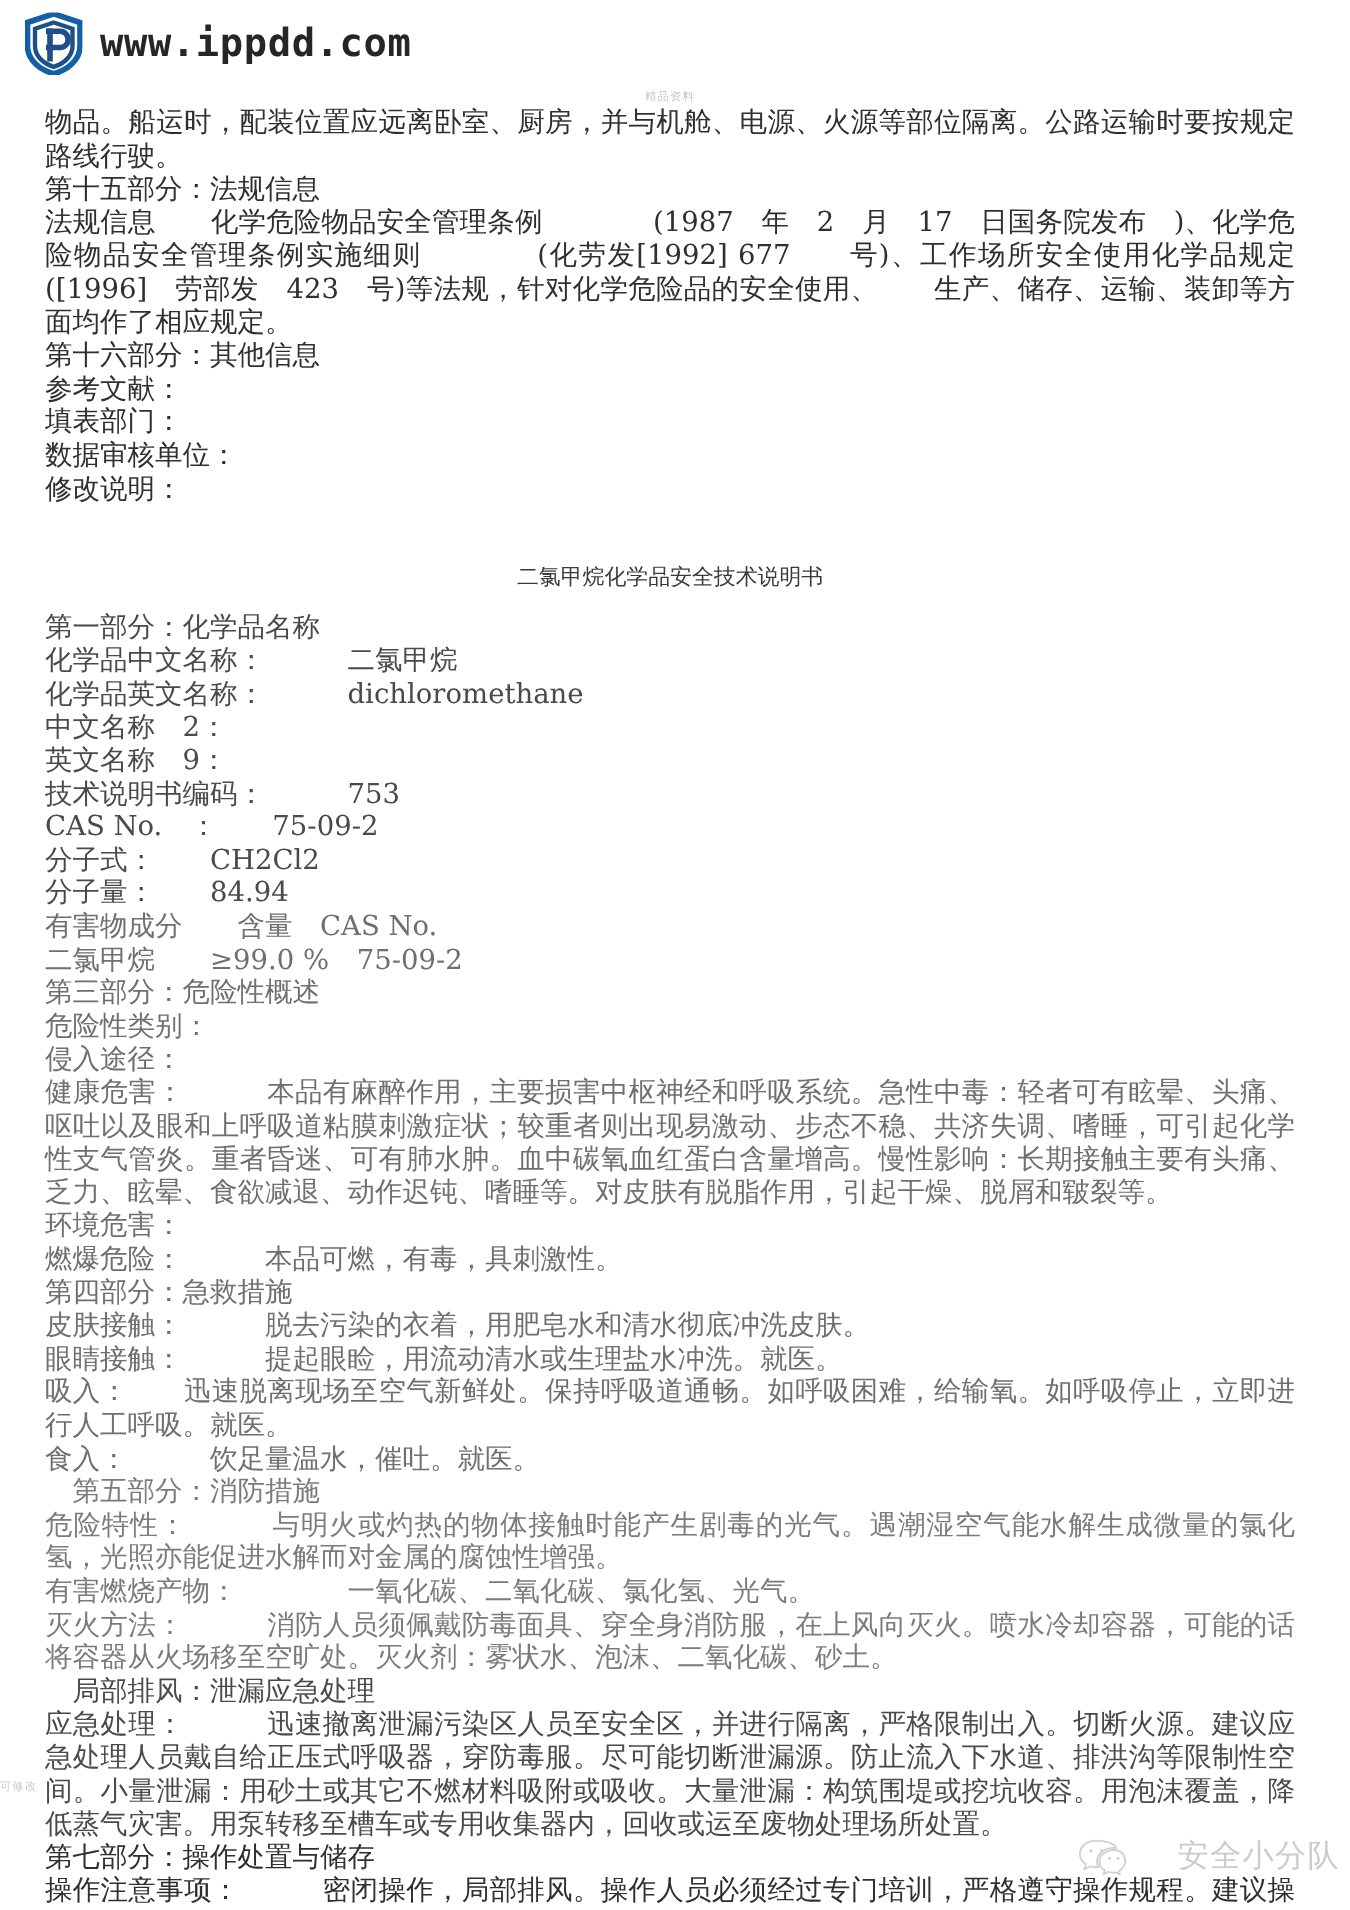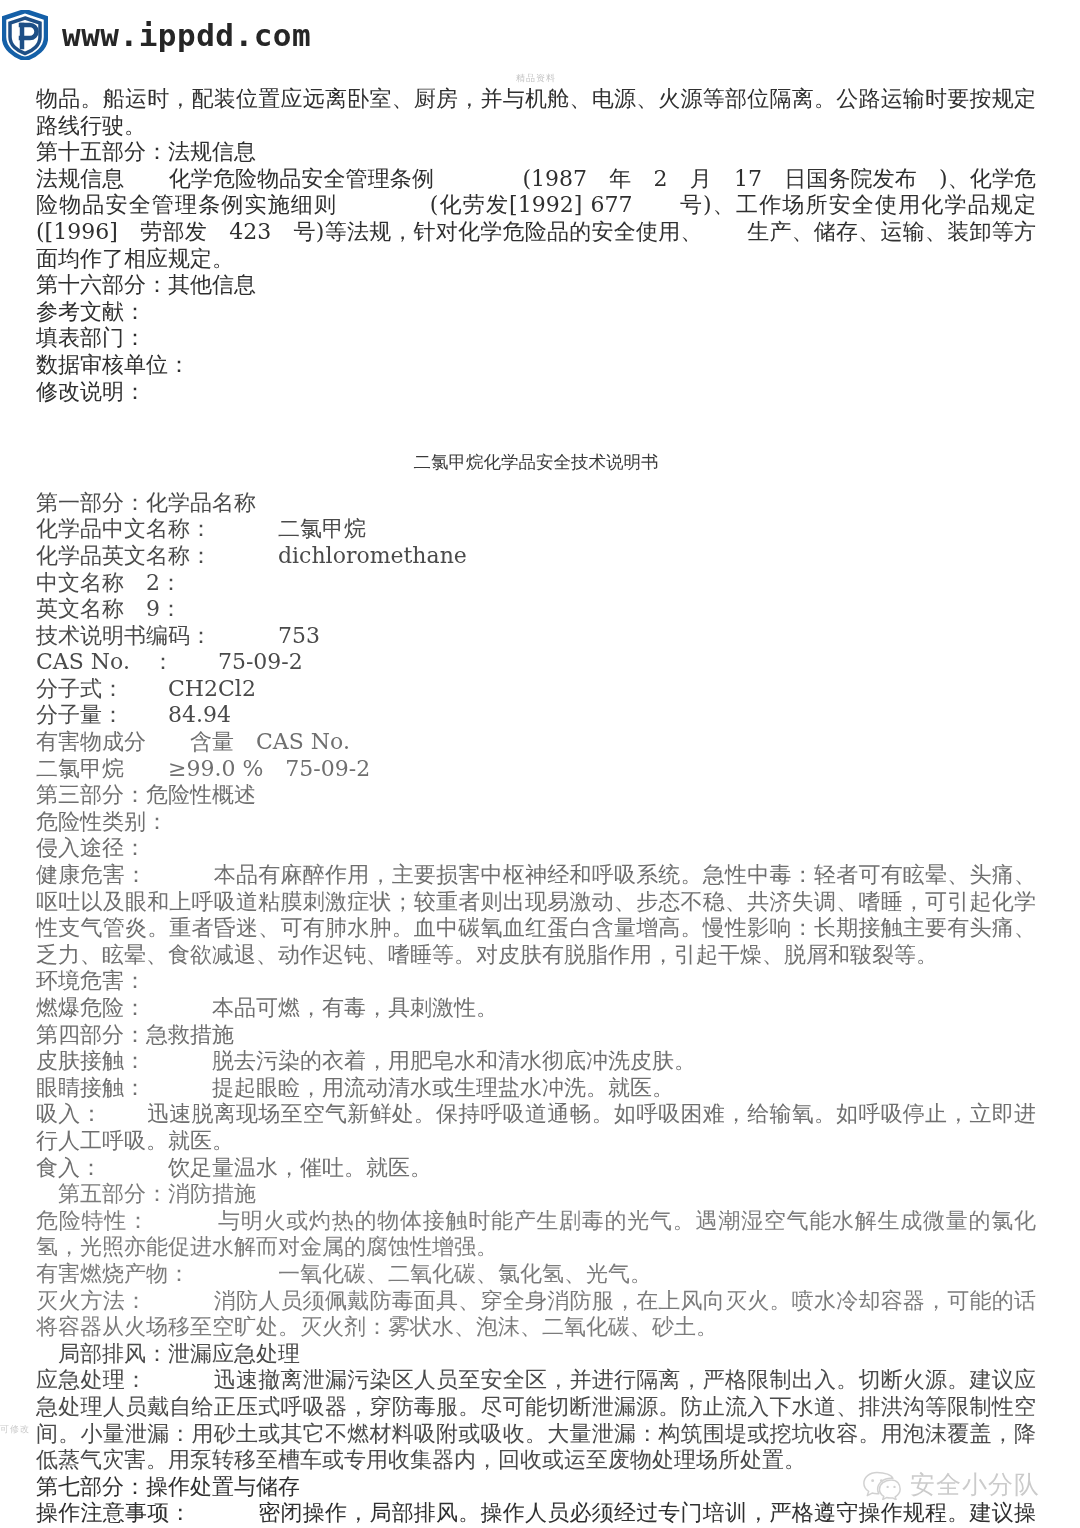--- a/index.html
+++ b/index.html
@@ -18,21 +18,21 @@
   }
 
   
   .header-band {
     position: absolute;
     top: 0; left: 0;
     width: 857px;
     height: 70px;
     display: flex;
     align-items: center;
-    padding-left: 2px;
+    padding-left: 20px;
     box-sizing: border-box;
   }
   .logo-mark {
     width: 46px;
     height: 50px;
     flex: 0 0 46px;
     display: block;
   }
   .logo-text {
     margin-left: 14px;
@@ -101,20 +101,21 @@
   }
 
   
   .wechat-badge {
     position: absolute;
     left: 862px;
     top: 1468px;
     display: flex;
     align-items: center;
     opacity: 0.30;
+    gap: 32px;
   }
   .wechat-icon { width: 40px; height: 30px; display:block; }
   .wechat-label {
     margin-left: 8px;
     font-size: 25px;
     font-family: "DejaVu Sans", "Liberation Sans", sans-serif;
     color: #555;
     letter-spacing: 1px;
     white-space: nowrap;
   }

